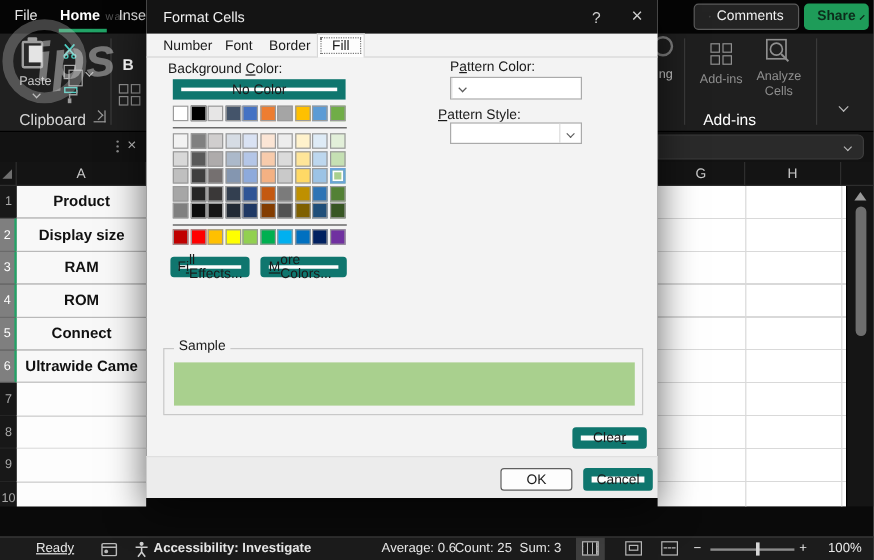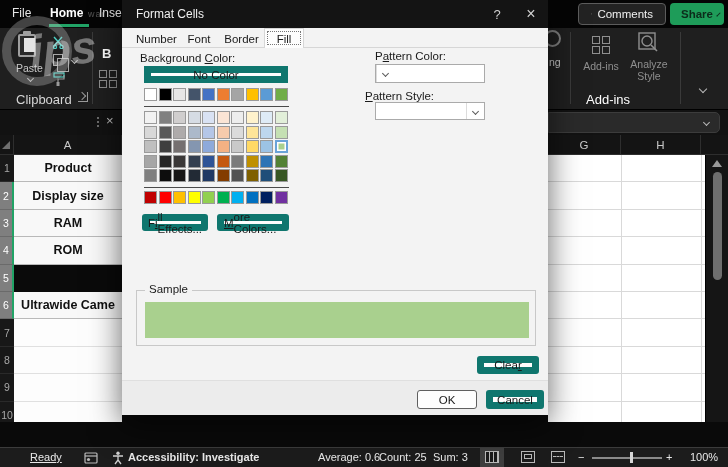--- a/index.html
+++ b/index.html
@@ -176,21 +176,21 @@
         <span></span>
       </div>
     <div class="dimlabel abs" style="left:578px; top:32px; width:46px;">Add-ins</div>
     <svg class="abs" style="left:638px; top:4px;" width="22" height="22" viewBox="0 0 22 22">
         <rect x="1" y="1" width="16" height="16" fill="none" stroke="#8f8f8f" stroke-width="1.4"></rect>
         <circle cx="9" cy="9" r="5" fill="none" stroke="#8f8f8f" stroke-width="1.4"></circle>
         <path d="M13 13l6 6" stroke="#8f8f8f" stroke-width="1.6"></path>
       </svg>
     <div class="dimlabel abs" style="left:626px; top:30px; width:46px;">
       <div>Analyze</div>
-      <div>Style</div>
+      <div>Cells</div>
     </div>
     <div class="rsep" style="left:680px;"></div>
     <div class="rlabel grouplabel" style="left:586px; top:64px; color:#fff;">Add-ins</div>
     <span class="chev" style="position:absolute; left:700px; top:58px;"></span>
   </div>
 
   <div style="position:absolute; left:0; top:0; width:140px; height:120px; pointer-events:none; z-index:5;">
     <div class="wm-circle"></div>
     <div class="wm-text">ips</div>
   </div>
@@ -228,20 +228,21 @@
       <div class="grow">
         <div class="rowhead selrow">3</div>
         <div class="acell filled">RAM</div>
       </div>
       <div class="grow">
         <div class="rowhead selrow">4</div>
         <div class="acell filled">ROM</div>
       </div>
       <div class="grow">
         <div class="rowhead selrow">5</div>
+        <div class="acell filled">Connect</div>
       </div>
       <div class="grow">
         <div class="rowhead selrow">6</div>
         <div class="acell filled">Ultrawide Came</div>
       </div>
       <div class="grow">
         <div class="rowhead">7</div>
         <div class="acell"></div>
       </div>
       <div class="grow">

